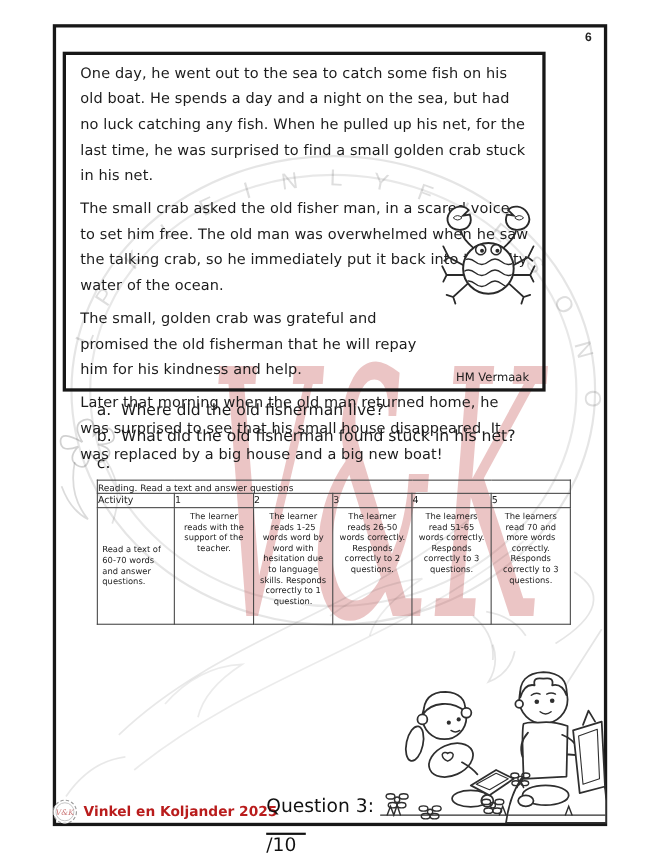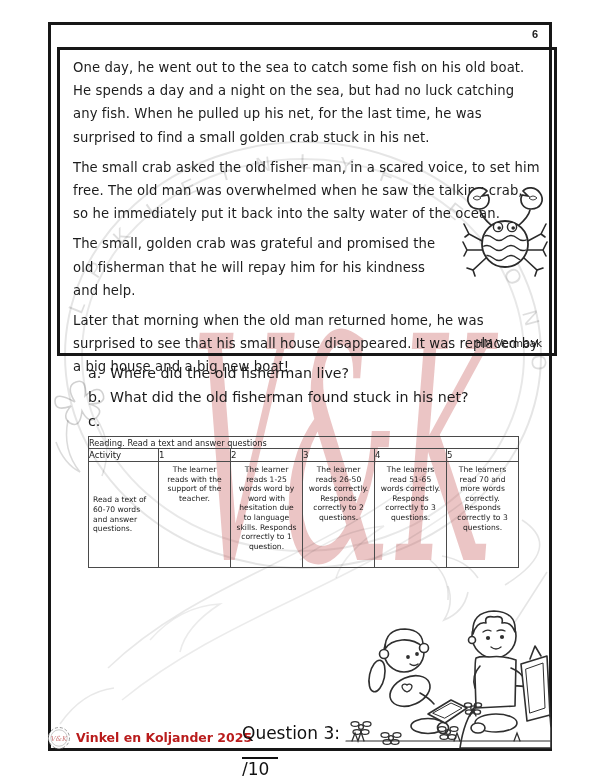--- a/index.html
+++ b/index.html
@@ -8,21 +8,21 @@
 
   
   .wm-layer{position:absolute;left:0;top:0;width:600px;height:776px;z-index:0;pointer-events:none;}
 
   
   .outer-border{position:absolute;left:48px;top:22px;width:504px;height:729px;
     border:3px solid #171717;box-sizing:border-box;z-index:1;}
   .page-number{position:absolute;left:508px;top:28px;width:30px;text-align:right;
     font-size:11px;font-weight:bold;color:#222;z-index:2;}
 
-  .story-box{position:absolute;left:57px;top:47px;width:500px;height:309px;
+  .story-box{position:absolute;left:57px;top:47px;width:439px;height:309px;
     border:3px solid #171717;box-sizing:border-box;padding:6px 12px 2px 13px;z-index:2;}
   .story-box p{margin:0 0 7px 0;font-family:"DejaVu Sans",sans-serif;
     font-size:13.2px;line-height:23.2px;color:#1c1c1c;letter-spacing:0.1px;}
   .story-box p.with-crab{padding-right:92px;}
   .attribution{position:absolute;right:12px;bottom:4px;font-family:"DejaVu Sans",sans-serif;
     font-size:10.5px;color:#1c1c1c;}
   .crab-svg{position:absolute;right:5px;top:130px;width:88px;height:104px;}
 
   .questions{position:absolute;left:88px;top:361px;width:450px;z-index:2;}
   .q-row{display:flex;height:24px;align-items:center;font-family:"DejaVu Sans",sans-serif;

